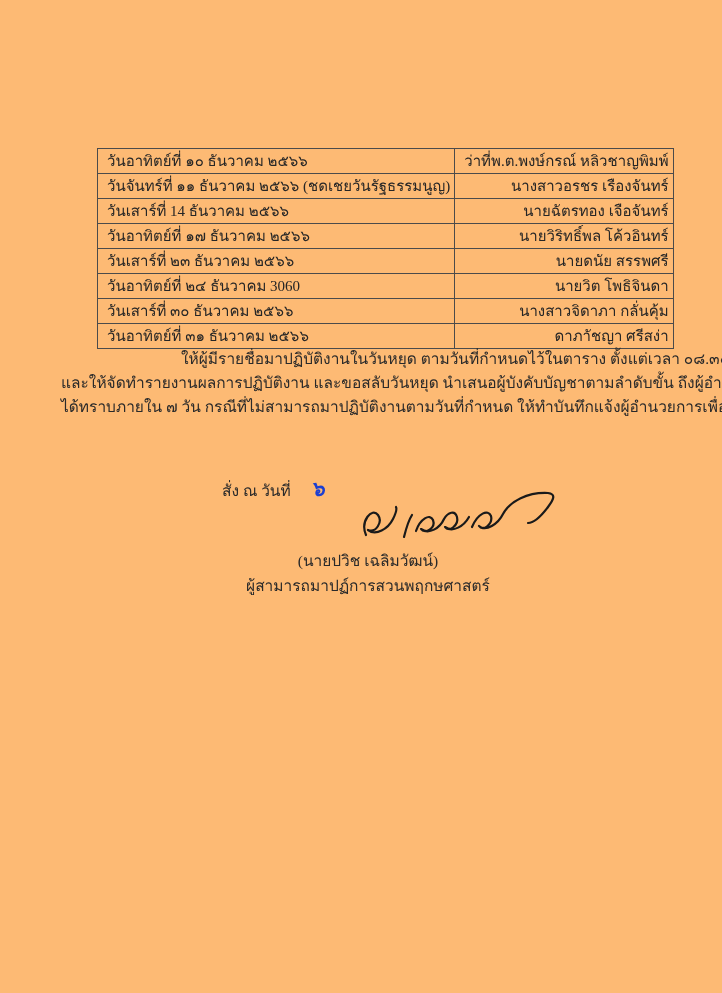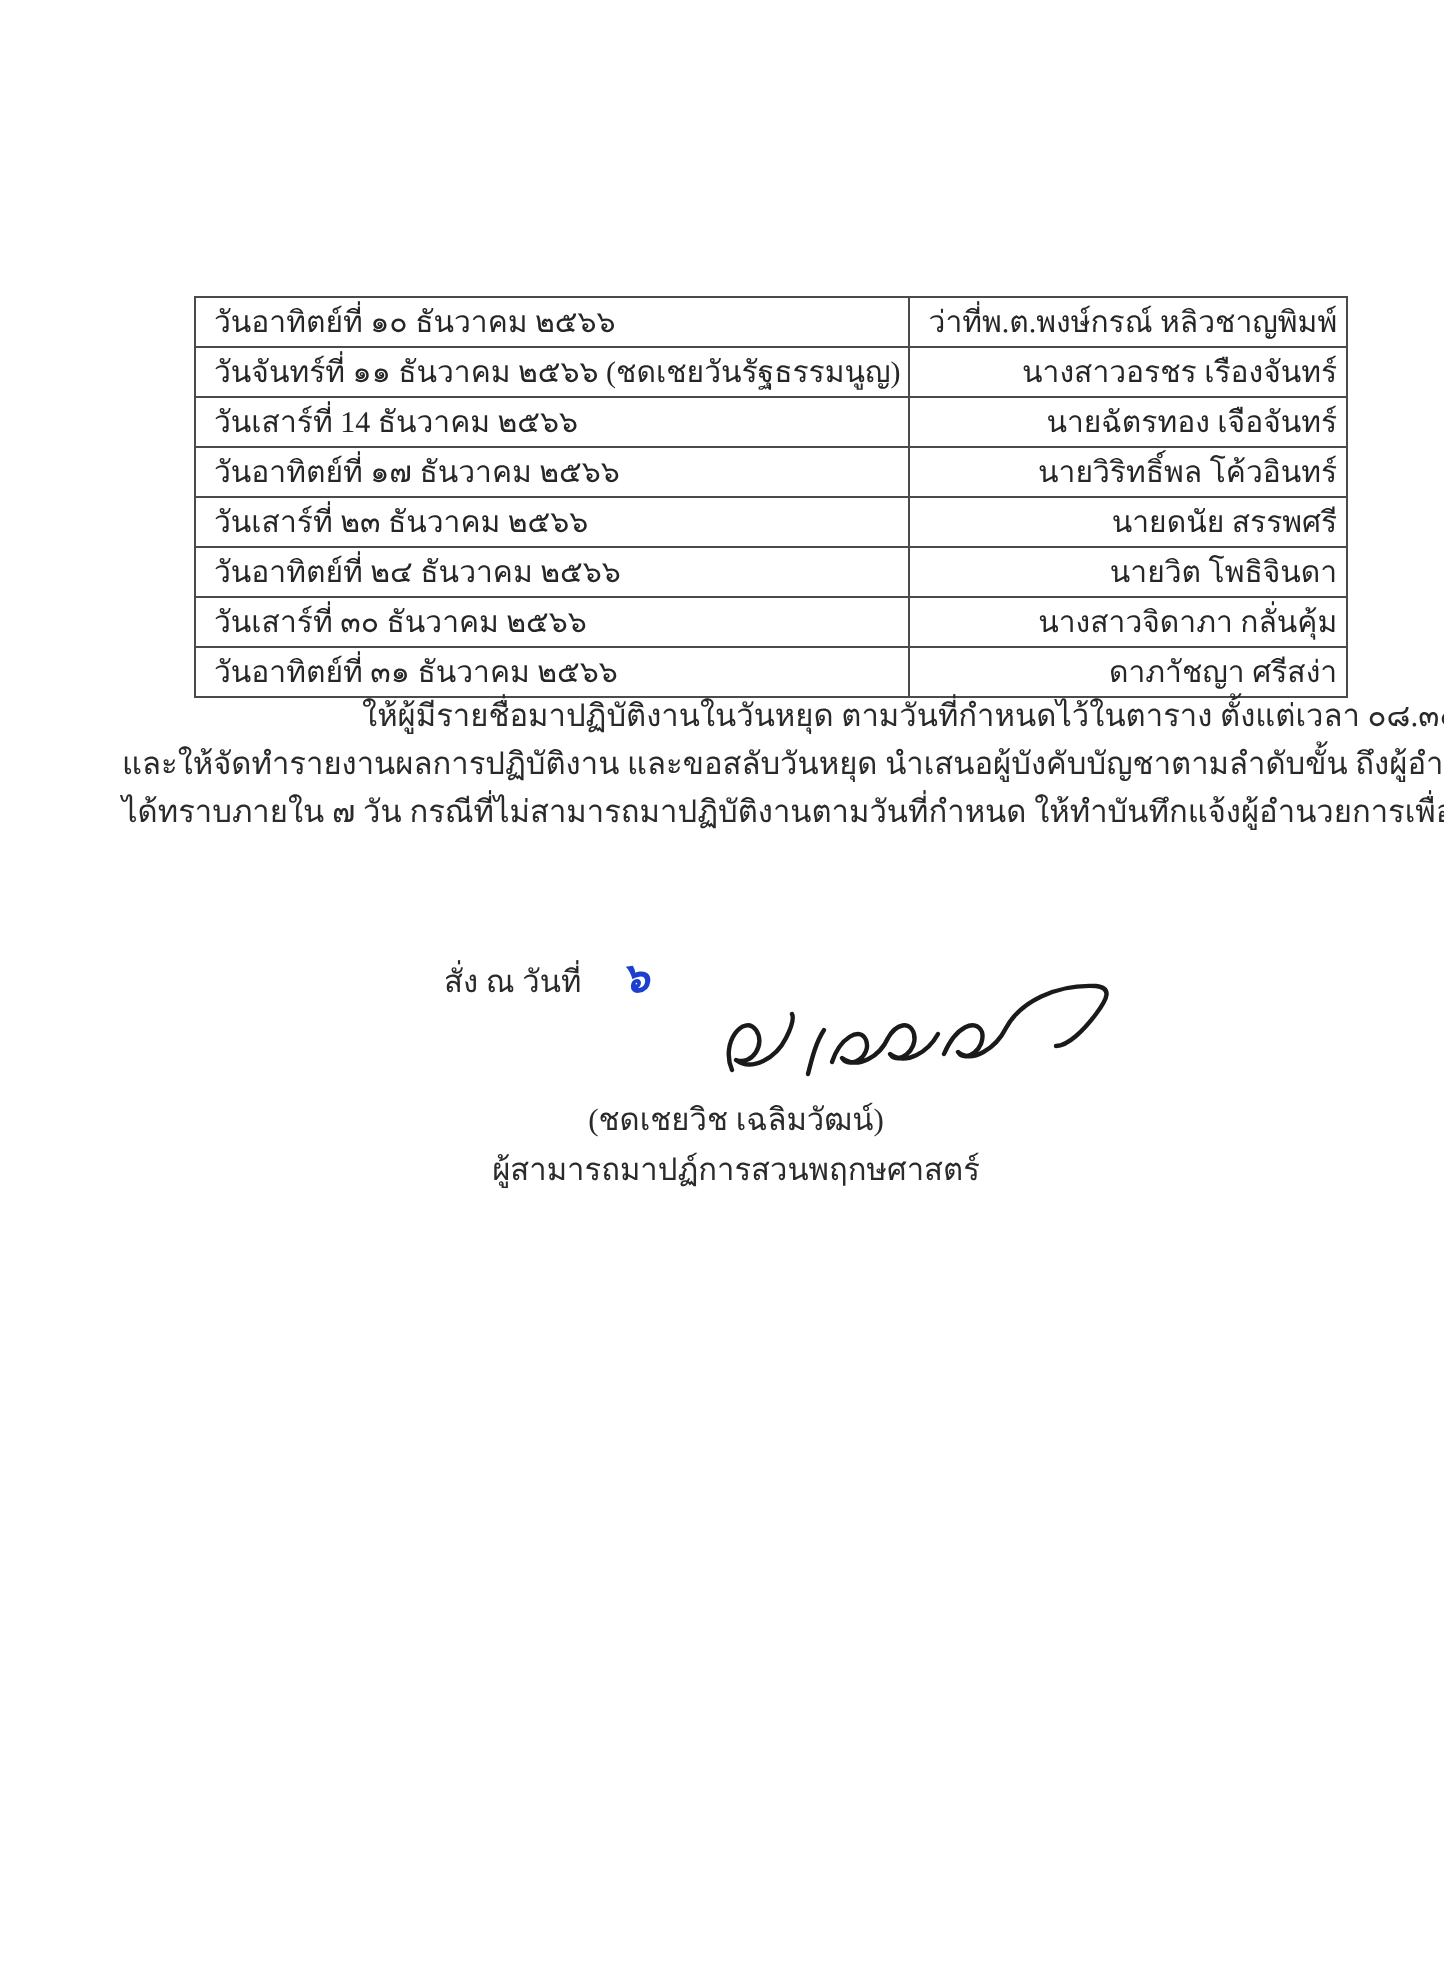--- a/index.html
+++ b/index.html
@@ -4,21 +4,21 @@
 <style>
   * { margin: 0; padding: 0; box-sizing: border-box; }
   html, body { background: #e8e8e8; }
   body { font-family: "Liberation Serif", "DejaVu Sans", sans-serif; }
 
   .page {
     position: relative;
     width: 722px;
     height: 993px;
     margin: 0 auto;
-    background: #ffffff;
+    background: #fdba74;
     color: #1f1f1f;
     overflow: hidden;
   }
 
   
   .roster {
     position: absolute;
     left: 97px;
     top: 148px;
     width: 531px;
@@ -113,21 +113,21 @@
       </tr>
       <tr>
         <td class="col-date">วันอาทิตย์ที่ ๑๗ ธันวาคม ๒๕๖๖</td>
         <td class="col-name">นายวิริทธิ์พล  โค้วอินทร์</td>
       </tr>
       <tr>
         <td class="col-date">วันเสาร์ที่ ๒๓ ธันวาคม ๒๕๖๖</td>
         <td class="col-name">นายดนัย   สรรพศรี</td>
       </tr>
       <tr>
-        <td class="col-date">วันอาทิตย์ที่ ๒๔ ธันวาคม ๒๕๖๖</td>
+        <td class="col-date">วันอาทิตย์ที่ ๒๔ ธันวาคม 3060</td>
         <td class="col-name">นายวิต  โพธิจินดา</td>
       </tr>
       <tr>
         <td class="col-date">วันเสาร์ที่ ๓๐ ธันวาคม ๒๕๖๖</td>
         <td class="col-name">นางสาวจิดาภา  กลั่นคุ้ม</td>
       </tr>
       <tr>
         <td class="col-date">วันอาทิตย์ที่ ๓๑ ธันวาคม ๒๕๖๖</td>
         <td class="col-name">ดาภาัชญา  ศรีสง่า</td>
       </tr>
@@ -150,17 +150,17 @@
       <g fill="none" stroke="#1a1a1a" stroke-width="2.2" stroke-linecap="round" stroke-linejoin="round">
         <path d="M14 52 C8 38, 20 24, 26 32 C31 39, 24 50, 16 47 C24 53, 36 46, 41 36 C44 30, 45 26, 44 24"></path>
         <path d="M52 54 C54 46, 56 38, 60 32"></path>
         <path d="M64 48 C68 36, 78 30, 81 37 C84 45, 73 52, 69 46 C77 52, 88 45, 92 36 C96 29, 103 27, 105 34 C107 42, 97 50, 93 44 C101 50, 112 43, 117 34"></path>
         <path d="M120 44 C126 30, 136 26, 139 33 C141 41, 131 49, 127 43 C134 49, 146 41, 151 31 C158 18, 176 9, 196 10 C204 11, 202 16, 196 24 C190 32, 182 40, 176 40"></path>
       </g>
     </svg>
   </div>
 
   <div class="signatory">
-    <div class="sig-name">(ชดเชยวิช  เฉลิมวัฒน์)</div>
+    <div class="sig-name">(นายปวิช  เฉลิมวัฒน์)</div>
     <div class="sig-title">ผู้สามารถมาปฏ์การสวนพฤกษศาสตร์</div>
   </div>
 
 </div>
 
 </body></html>

